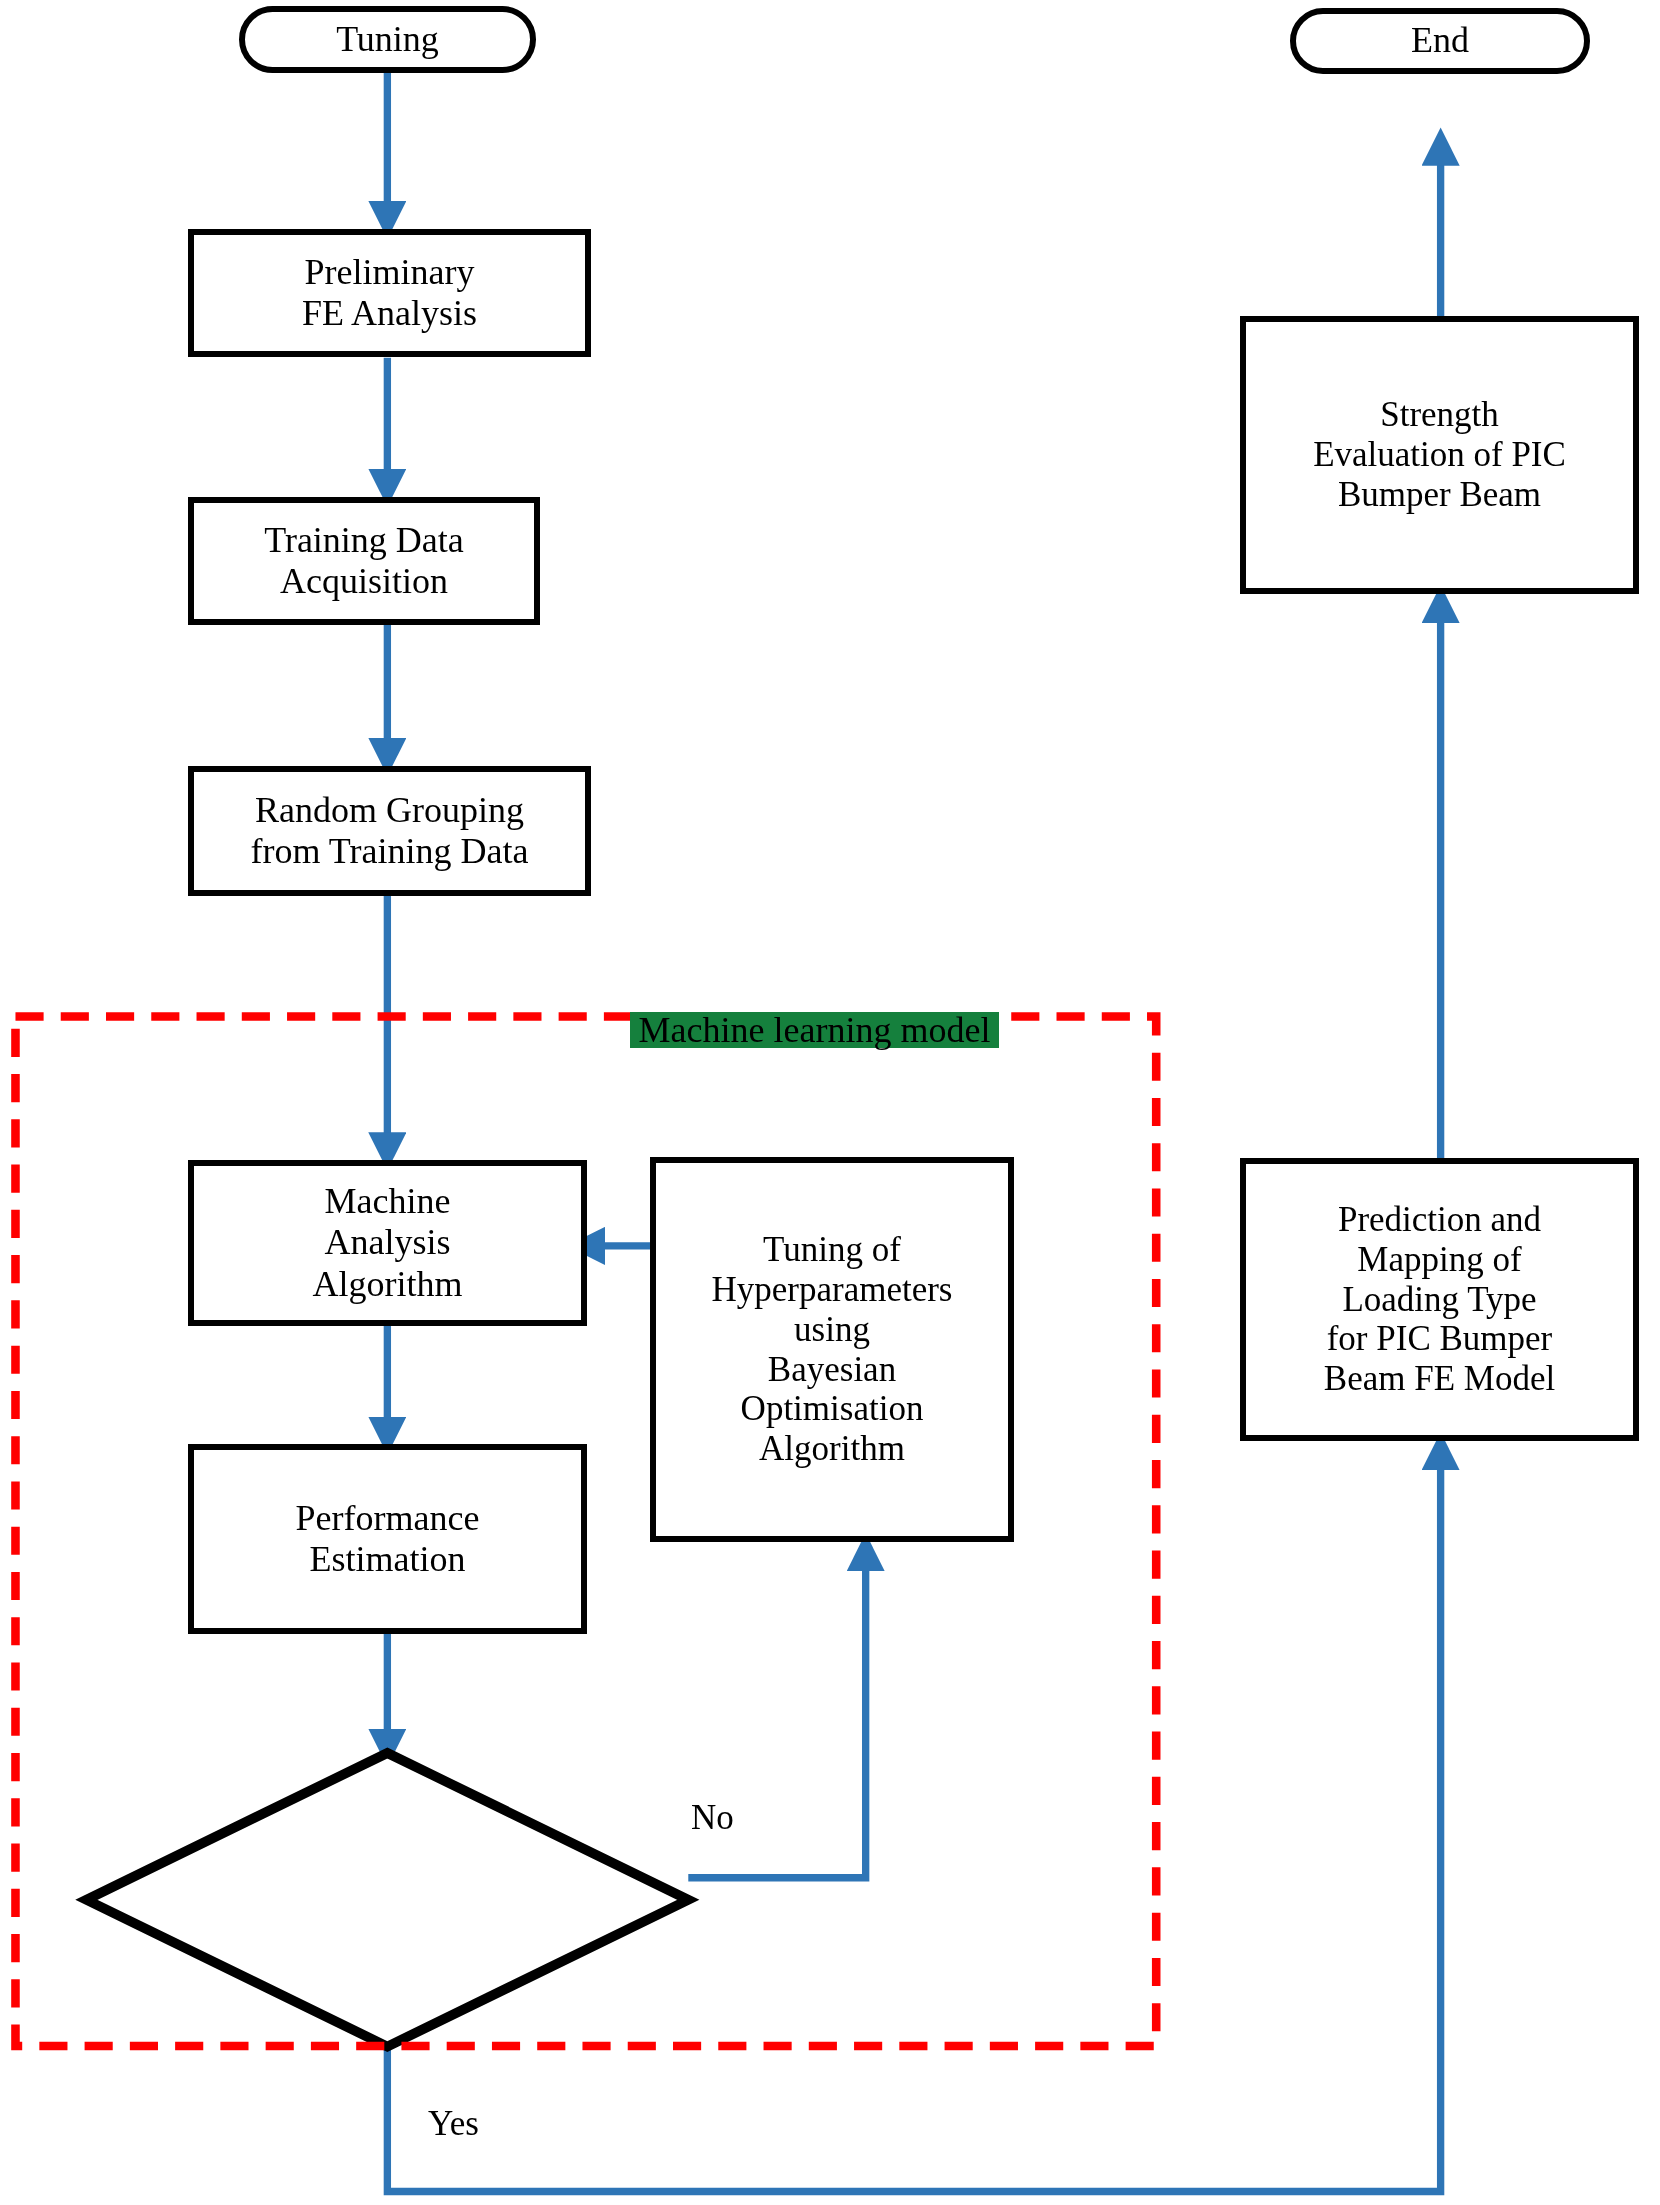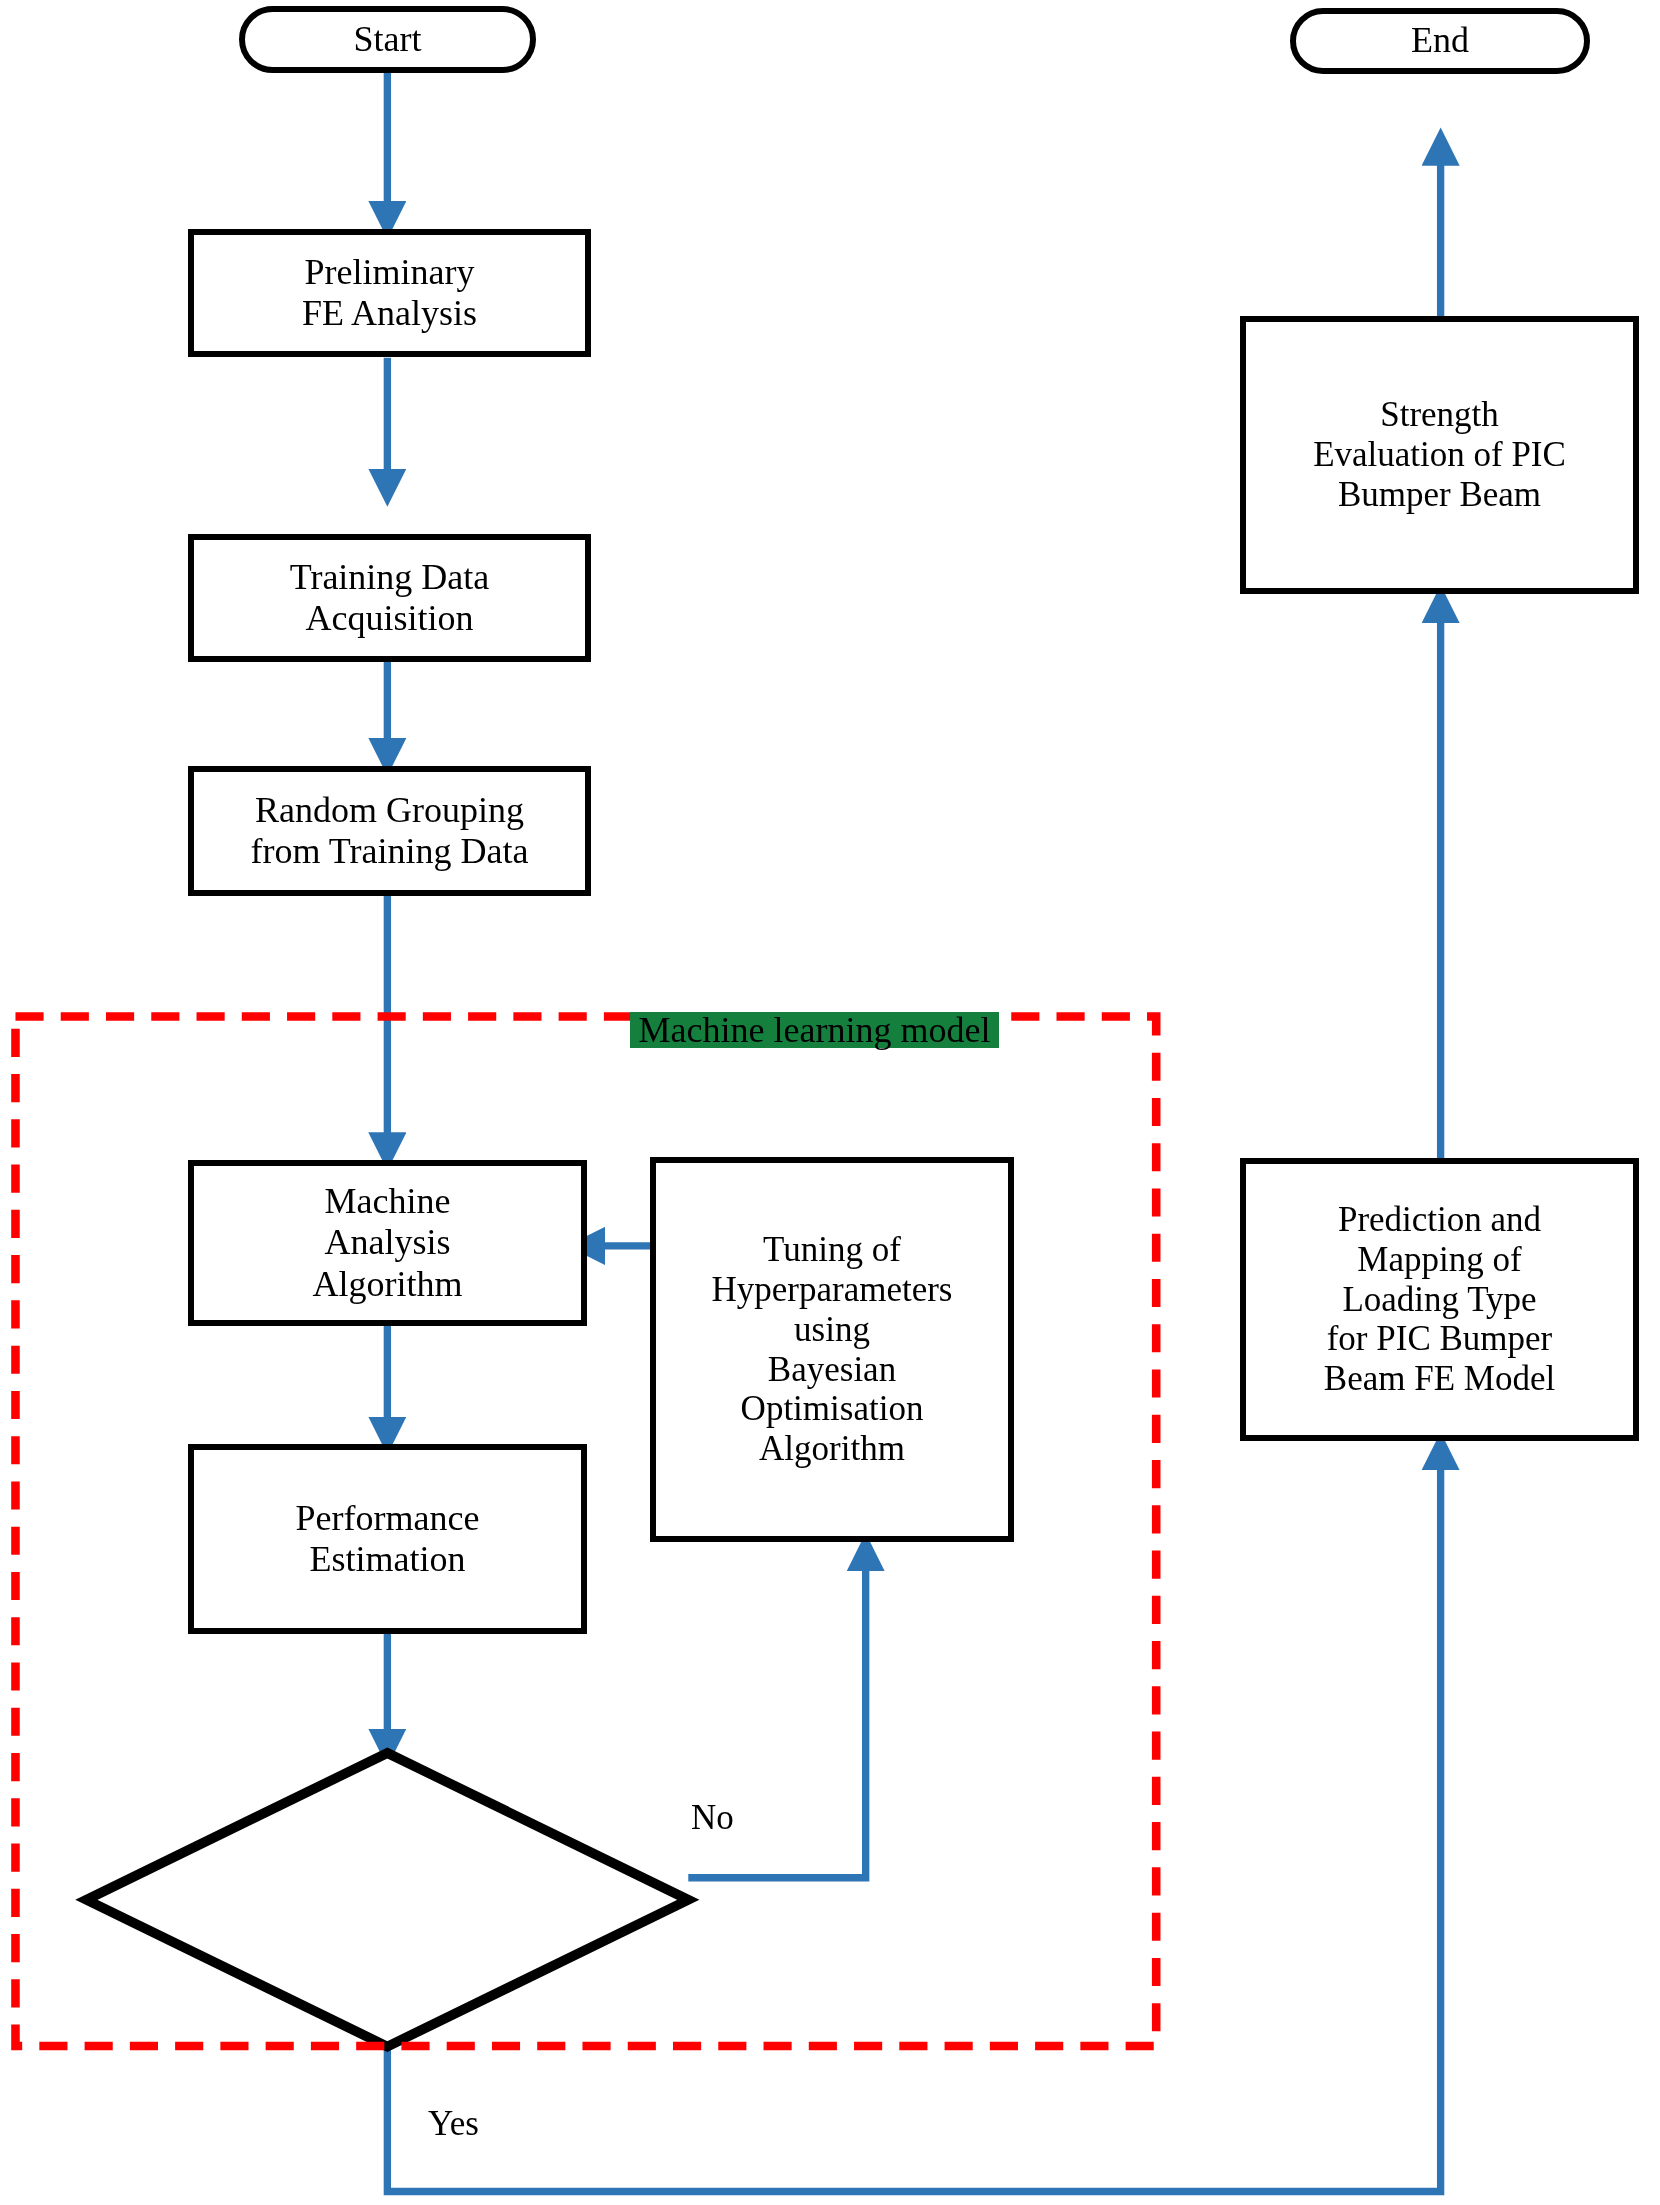--- a/index.html
+++ b/index.html
@@ -115,29 +115,29 @@
     <path d="M 2355 2043 L 2355 990" stroke="#2E75B6" stroke-width="12" fill="none" marker-end="url(#ah)"></path>
 
     <path d="M 2355 520 L 2355 242" stroke="#2E75B6" stroke-width="12" fill="none" marker-end="url(#ah)"></path>
 
     <polygon points="633,2866 1125,3106 633,3346 141,3106" fill="#ffffff" stroke="#000000" stroke-width="16"></polygon>
 
     <rect x="25" y="1662" width="1865" height="1683" fill="none" stroke="#FF0000" stroke-width="14" stroke-dasharray="46 28"></rect>
   </svg>
 
   <div class="node terminator" style="left:239px; top:6.1px; width:297px; height:67px; font-size:36px;">
-    <span class="label">Start</span>
+    <span class="label">Tuning</span>
   </div>
 
   <div class="node process" style="left:188px; top:229px; width:403px; height:128px; font-size:36px;">
     <span class="label" style="white-space:pre-line;padding-left:6px;">Preliminary
 FE Analysis</span>
   </div>
 
-  <div class="node process" style="left:188px; top:497px; width:403px; height:128px; font-size:36px;margin-top:37px;">
+  <div class="node process" style="left:188px; top:497px; width:352px; height:128px; font-size:36px;">
     <span class="label" style="white-space:pre-line;">Training Data
 Acquisition</span>
   </div>
 
   <div class="node process" style="left:188px; top:766px; width:403px; height:130px; font-size:36px;">
     <span class="label" style="white-space:pre-line;">Random Grouping
 from Training Data</span>
   </div>
 
   <div class="node process" style="left:188px; top:1160px; width:399px; height:166px; font-size:36px;">

